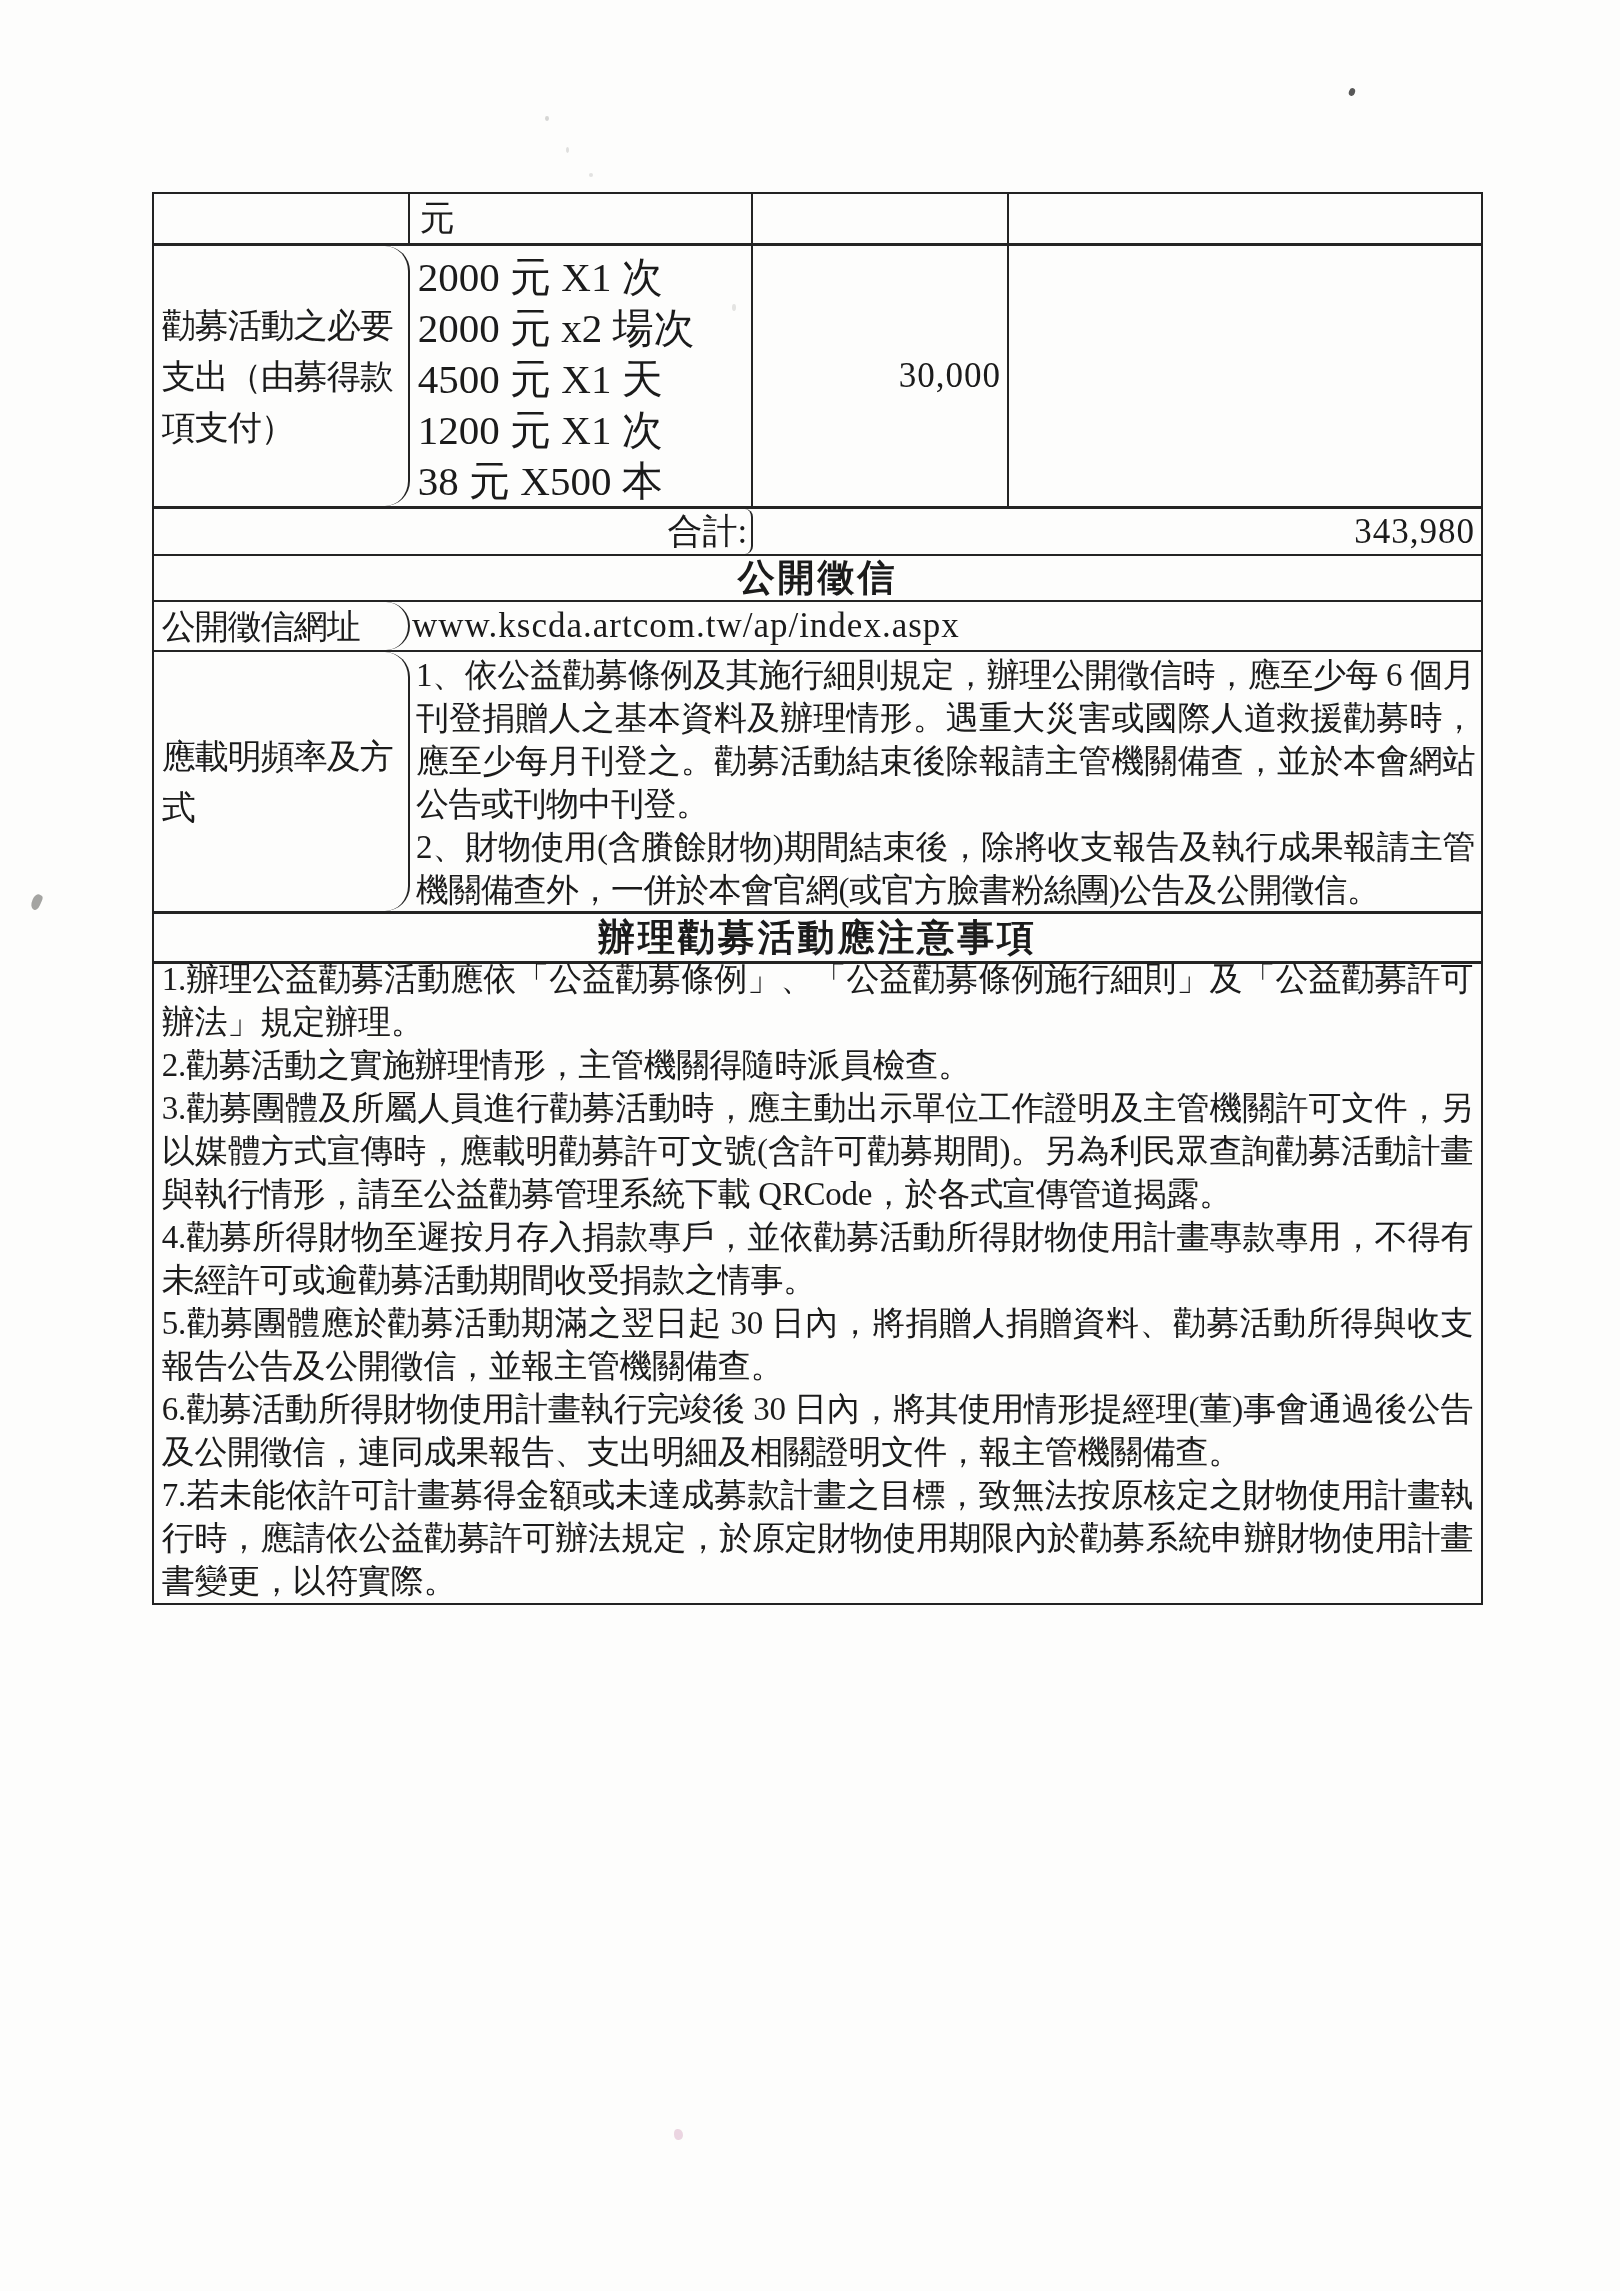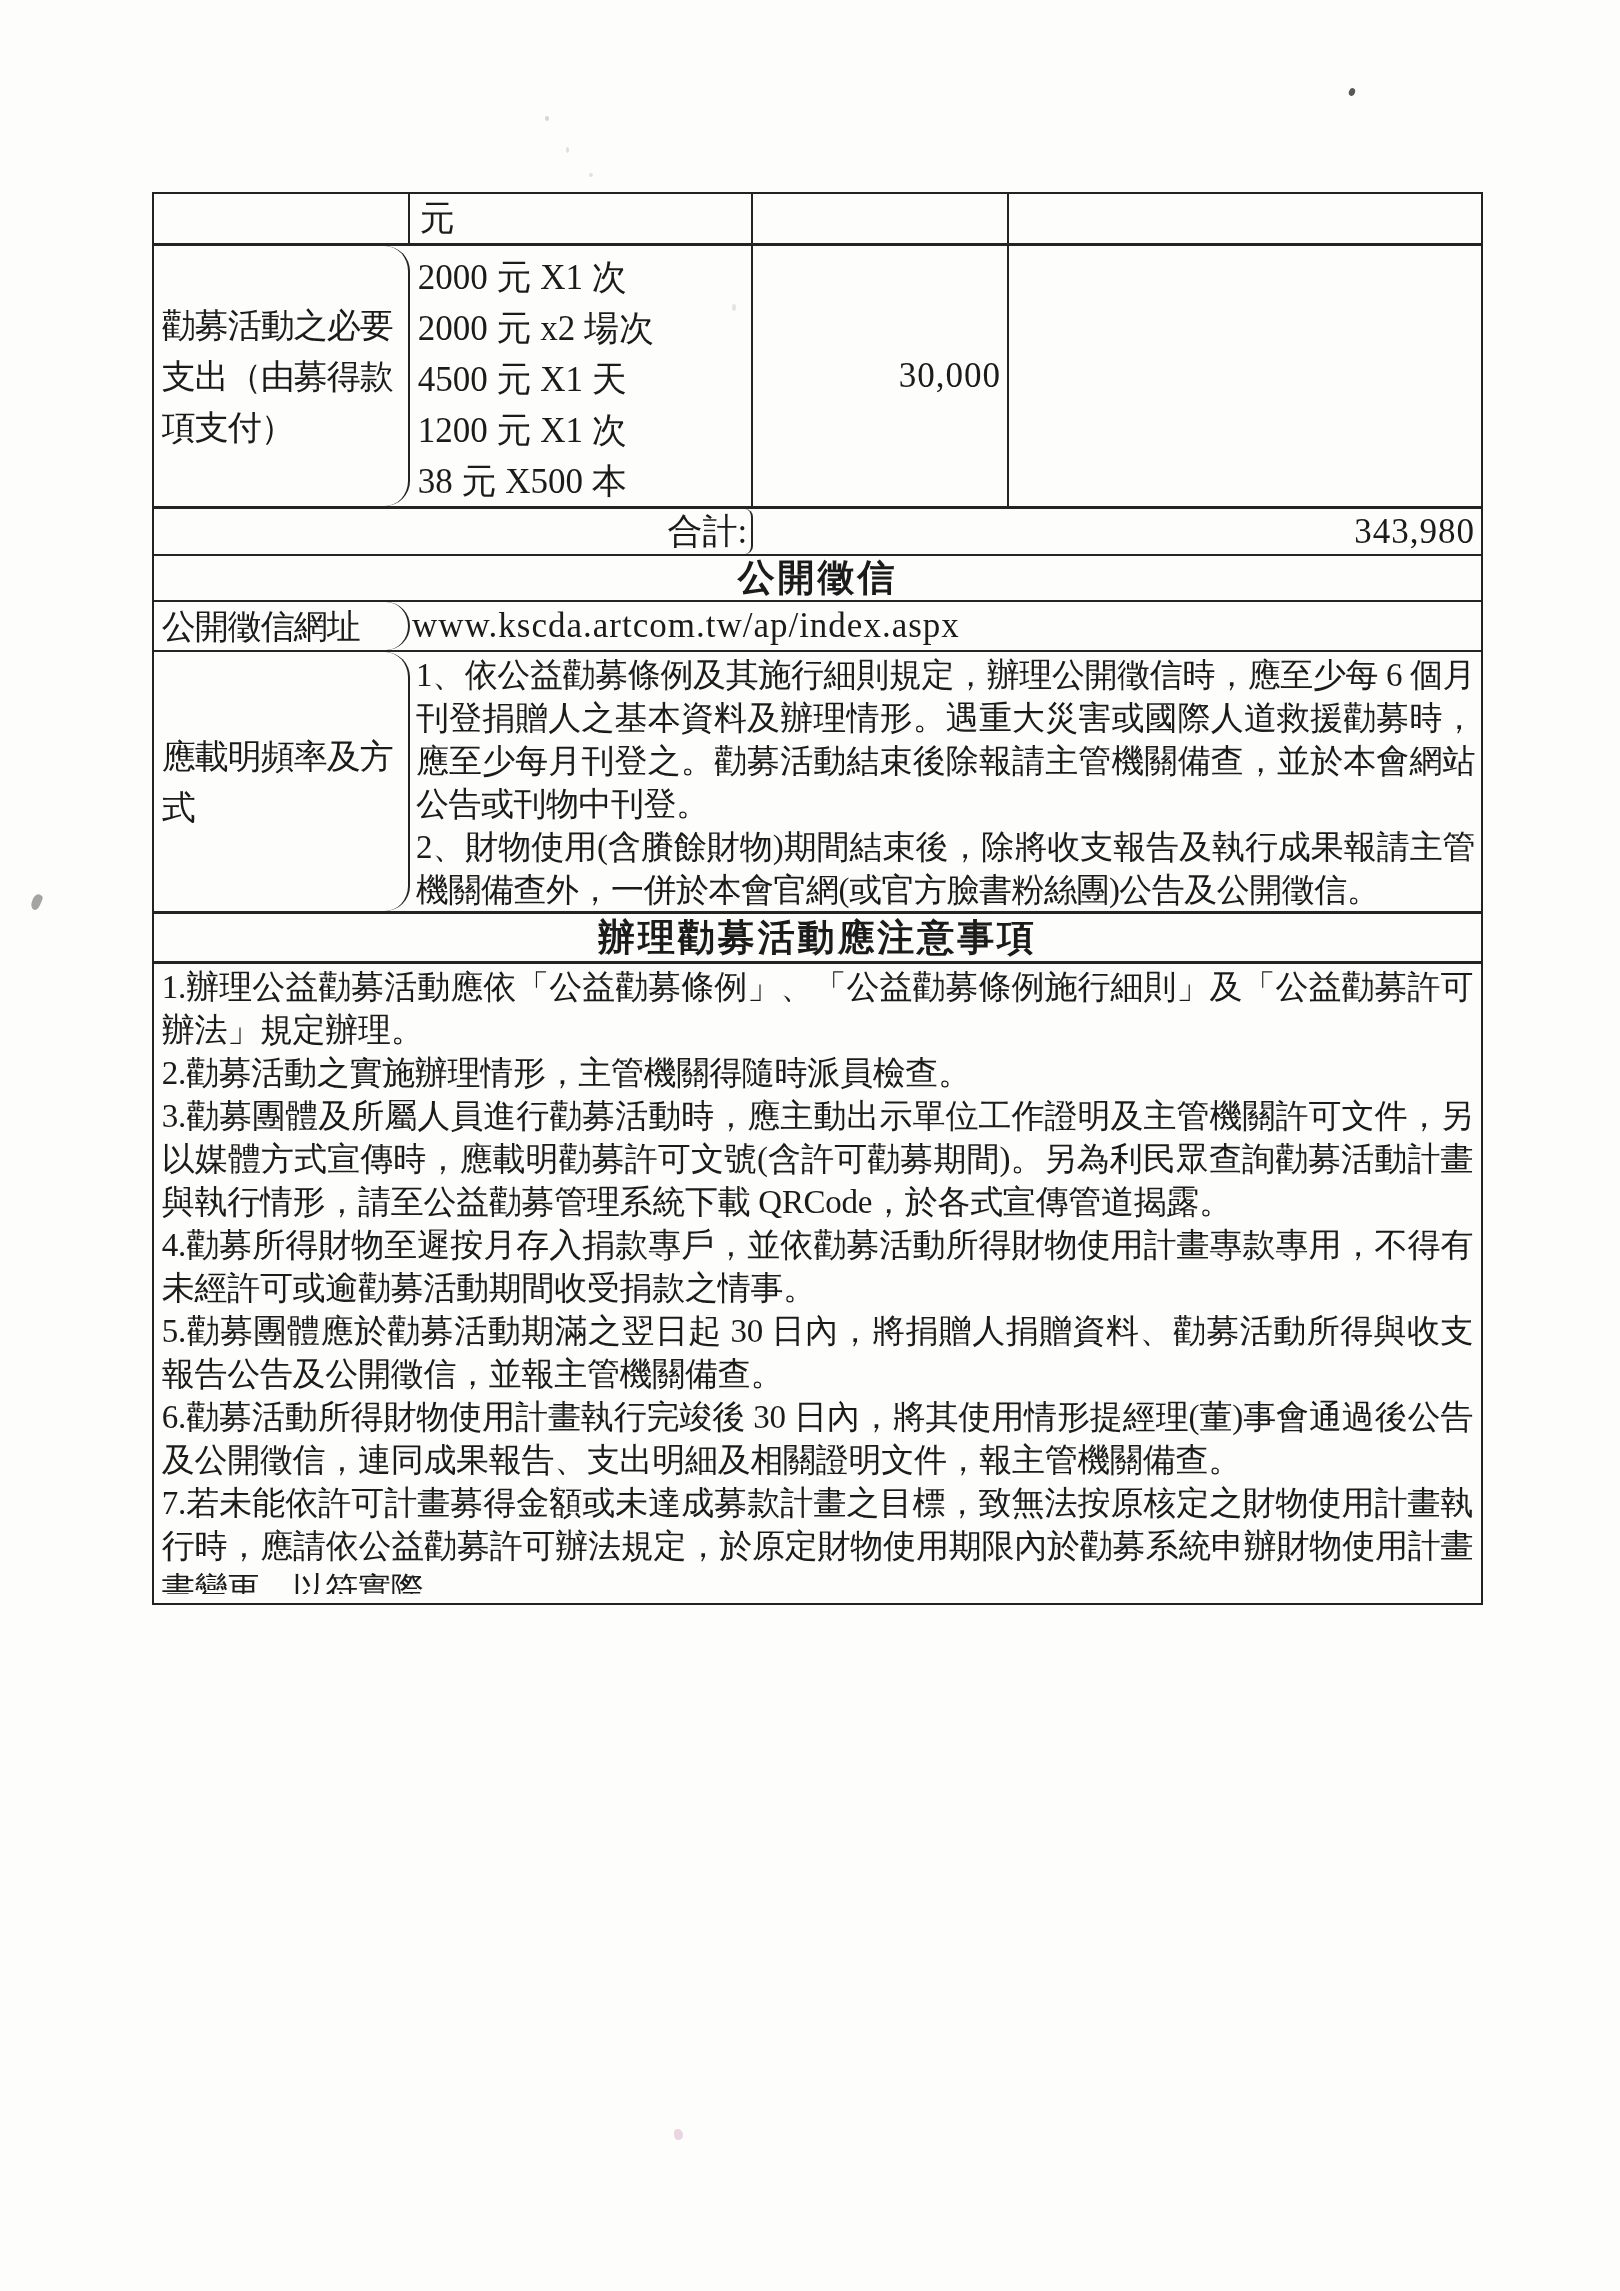--- a/index.html
+++ b/index.html
@@ -22,36 +22,36 @@
     background:#fdfdfc;
   }
   .row{display:flex;box-sizing:border-box;border-bottom:2.9px solid #242424;}
   .r1{height:52px;border-bottom-width:3.9px;}
   .r2{height:263px;border-bottom-width:3.9px;}
   .r3{height:47px;}
   .r4{height:46px;}
   .r5{height:50px;}
   .r6{height:262px;border-bottom-width:3.9px;}
   .r7{height:50px;border-bottom-width:3.9px;}
-  .r8{height:630px;border-bottom:none;}
+  .r8{height:630px;border-bottom:none;align-items:center;}
   .cell{box-sizing:border-box;position:relative;overflow:hidden;}
   .vline{border-right:2.9px solid #242424;}
   .c1{width:256px;}
   .c2{width:343px;}
   .c3{width:256px;}
   .cgrow{flex:1;}
   .cmerge2{width:599px;border-radius:8px;}
   
   .cjk-label{
     font-size:34px;letter-spacing:-1px;line-height:51px;
     padding:3.9px 3.9px 3.9px 7.8px;
   }
   .vcenter{display:flex;align-items:center;border-radius:25px;}
   .unit-cell{font-size:35px;line-height:45px;padding-left:9.8px;display:flex;align-items:center;}
-  .detail-lines{font-size:35px;line-height:51px;padding:5.9px 3.9px 0 7.8px;}
+  .detail-lines{font-size:41px;line-height:51px;padding:5.9px 3.9px 0 7.8px;}
   .amount-cell{
     display:flex;align-items:center;justify-content:flex-end;
     font-size:35px;padding-right:5.9px;letter-spacing:1px;
   }
   .total-label{
     display:flex;align-items:center;justify-content:flex-end;
     font-size:35px;padding-right:3.9px;
   }
   .section-header{
     display:flex;align-items:center;justify-content:center;

